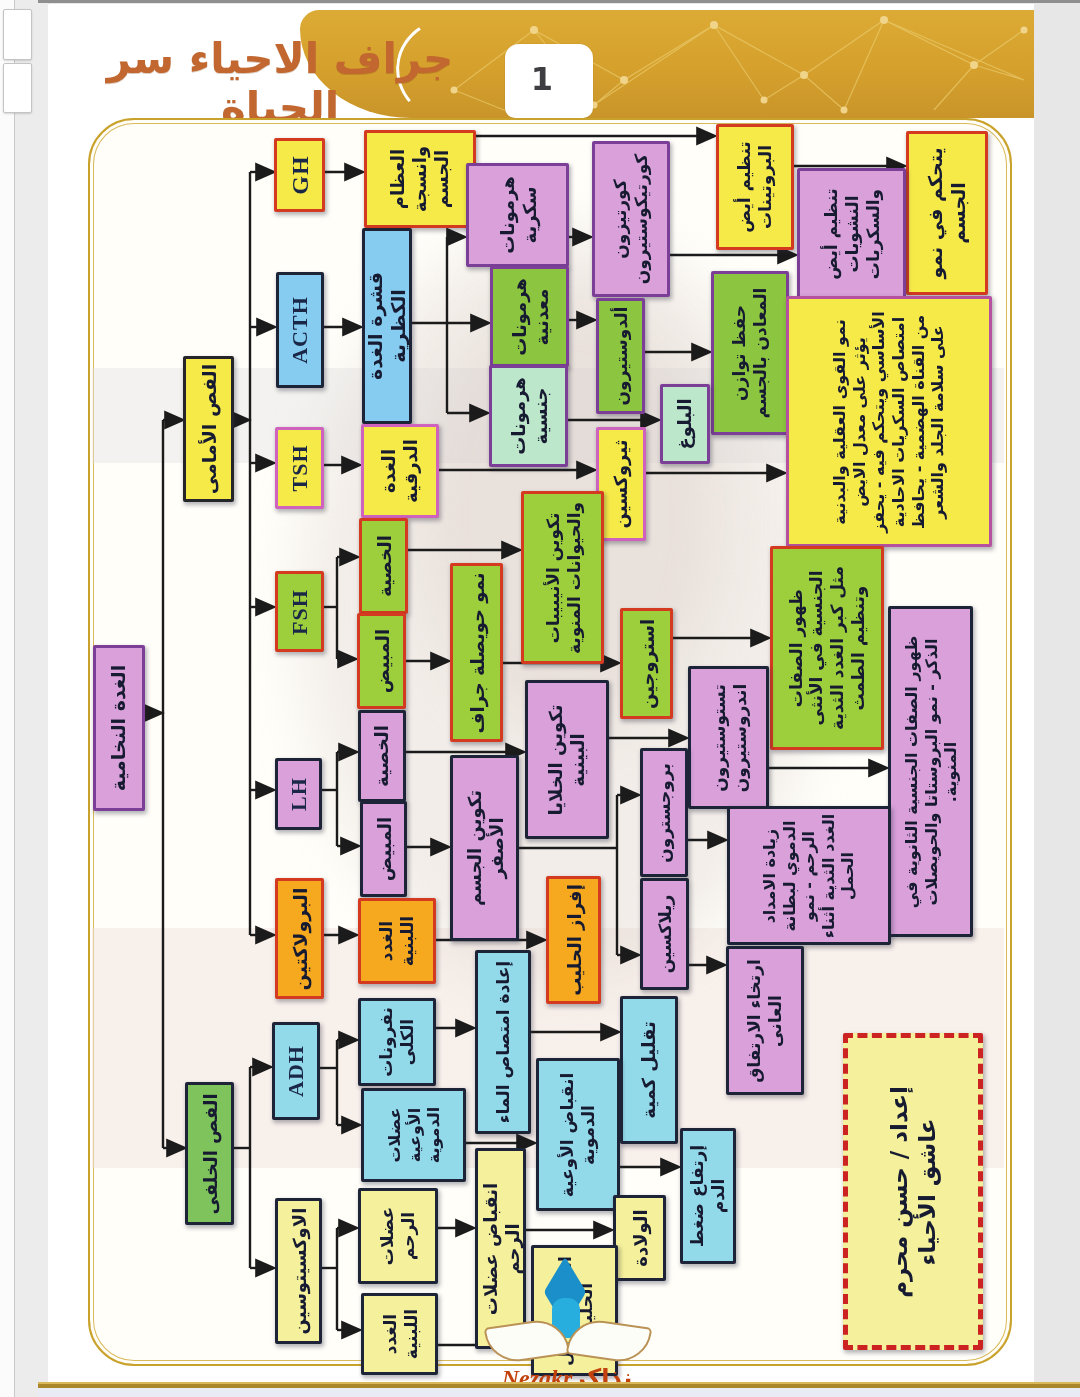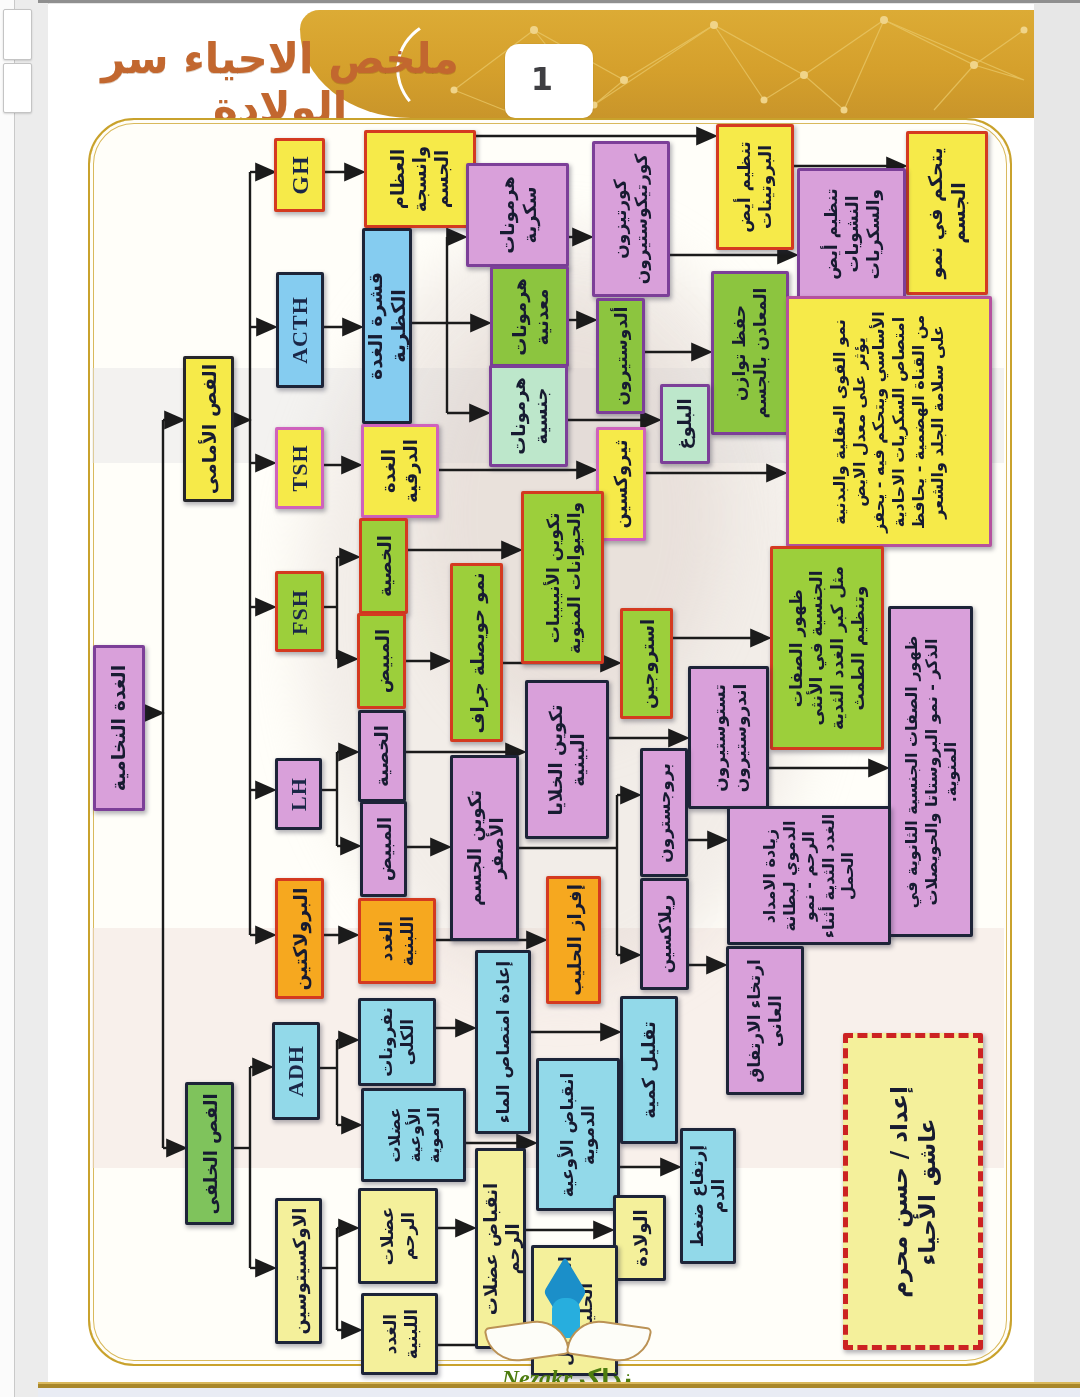--- a/index.html
+++ b/index.html
@@ -35,21 +35,21 @@
        display:flex;align-items:center;justify-content:center;text-align:center;direction:rtl;
        font-weight:bold;line-height:1.22;color:#171b31;white-space:pre-line}
   .latin .rot{font-family:"Liberation Serif","DejaVu Serif",serif;direction:ltr;letter-spacing:1px;color:#1b2747}
   #wires{position:absolute;left:0;top:0}
   #wires polyline{fill:none;stroke:#1b1b1b;stroke-width:2.4}
   
   .wm{position:absolute;left:482px;top:1272px;width:170px;height:122px}
   .wm .pg{position:absolute;width:78px;height:34px;background:#fdfdf8;border:2px solid #bb9255}
   .wm .cap{position:absolute;left:63px;top:0;width:40px;height:40px;background:#1b8fc9;transform:rotate(45deg) skew(14deg,14deg);border-radius:4px}
   .wm .body{position:absolute;left:70px;top:26px;width:28px;height:40px;background:#27aede;border-radius:12px 12px 4px 4px}
-  .wm .txt{position:absolute;left:0;top:92px;width:170px;text-align:center;font-size:24px;font-weight:bold;color:#4d7c0f}
+  .wm .txt{position:absolute;left:0;top:92px;width:170px;text-align:center;font-size:24px;font-weight:bold;color:#c2410c}
   .wm .txt i{font-family:"Liberation Serif",serif}
 </style>
 </head>
 <body>
 
 <div class="left-white"></div>
 <div class="left-gray"></div>
 <div class="thumb" style="left:3px;top:9px;width:27px;height:49px"></div>
 <div class="thumb" style="left:3px;top:63px;width:27px;height:48px"></div>
 <div class="topline"></div>
@@ -71,21 +71,21 @@
         <circle cx="560" cy="55" r="4"></circle>
       <circle cx="180" cy="95" r="3.5"></circle>
         <circle cx="350" cy="90" r="3.5"></circle>
         <circle cx="430" cy="100" r="3.5"></circle>
       <circle cx="40" cy="80" r="3.5"></circle>
         <circle cx="610" cy="20" r="3.5"></circle>
     </g>
   </svg>
 </div>
 <div class="banner-arc"></div>
-<div class="app-title">ملخص الاحياء سر الولادة</div>
+<div class="app-title">جراف الاحياء سر الحياة</div>
 <div class="page-tab">
   <span>1</span>
 </div>
 
 <div class="frame"></div>
 <div class="band" style="left:92px;top:368px;width:912px;height:95px;background:rgba(228,228,228,.45)"></div>
 <div class="band" style="left:92px;top:928px;width:912px;height:240px;background:rgba(241,226,221,.5)"></div>
 <div class="blob" style="left:300px;top:230px;width:520px;height:760px;background:rgba(222,210,204,.38)"></div>
 <div class="blob" style="left:420px;top:300px;width:300px;height:430px;background:rgba(214,198,192,.32)"></div>
 

